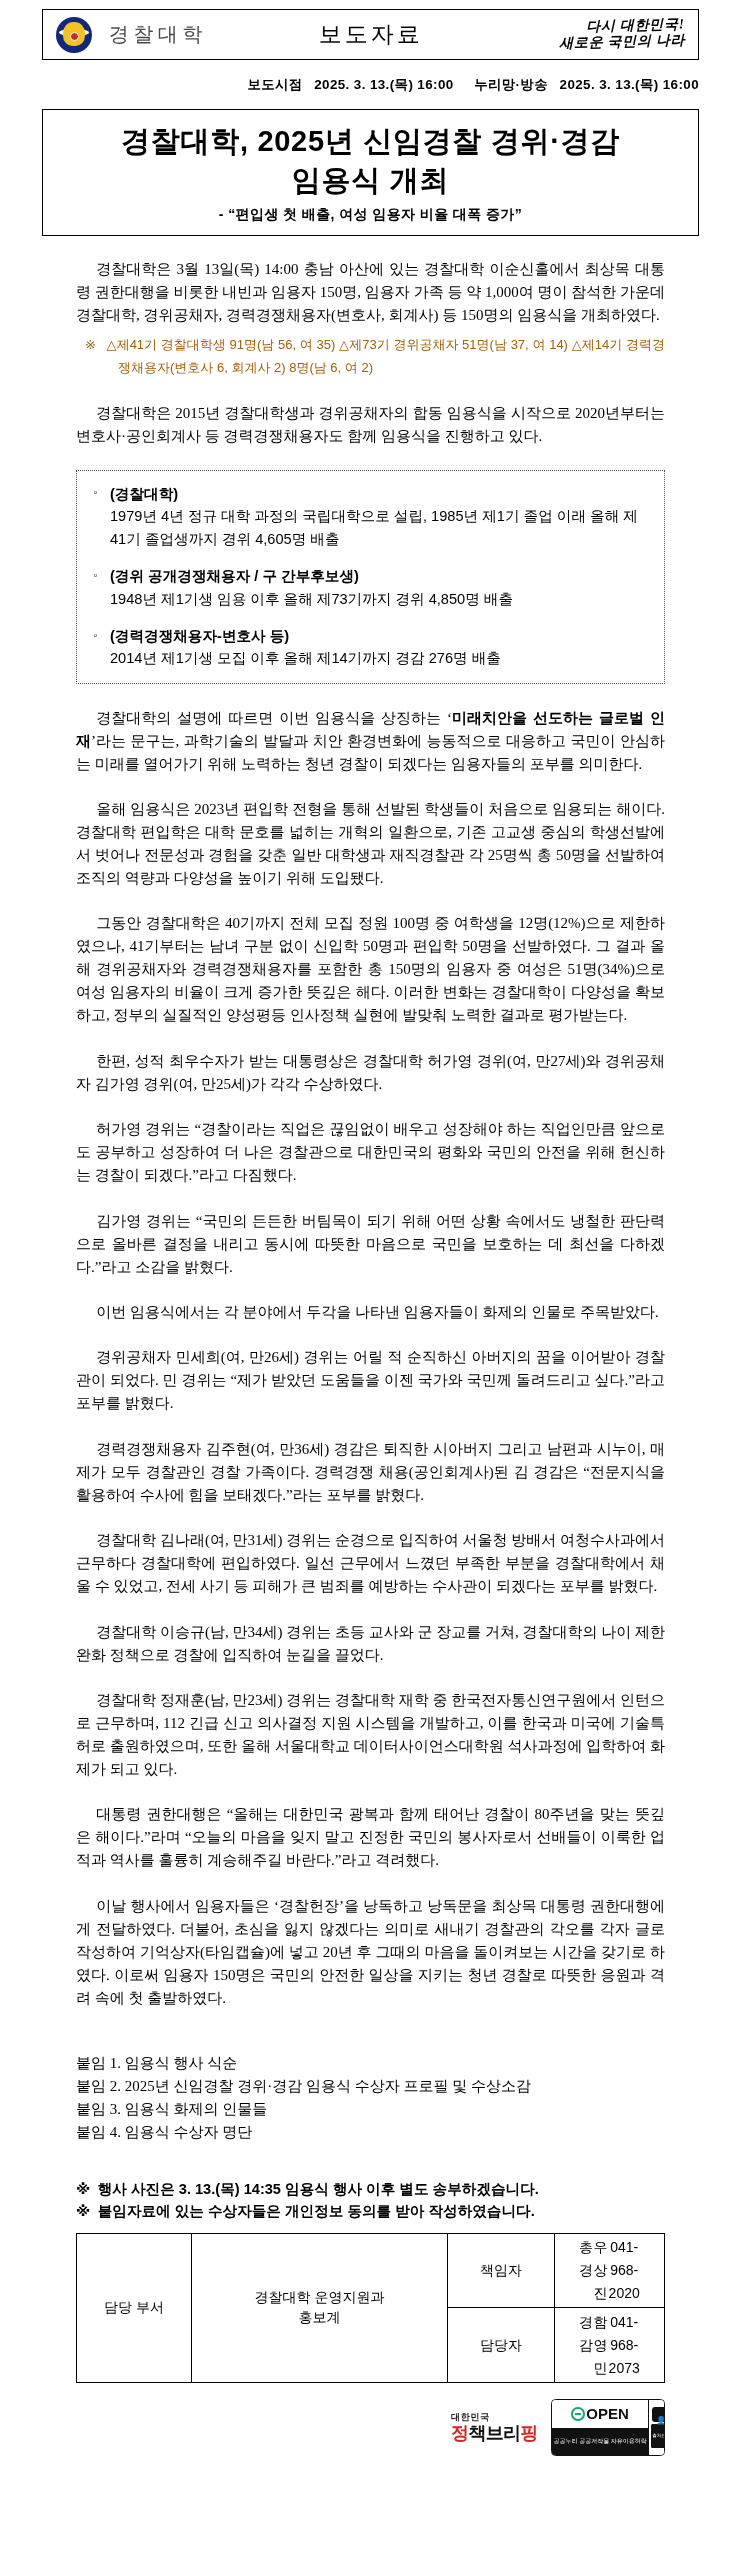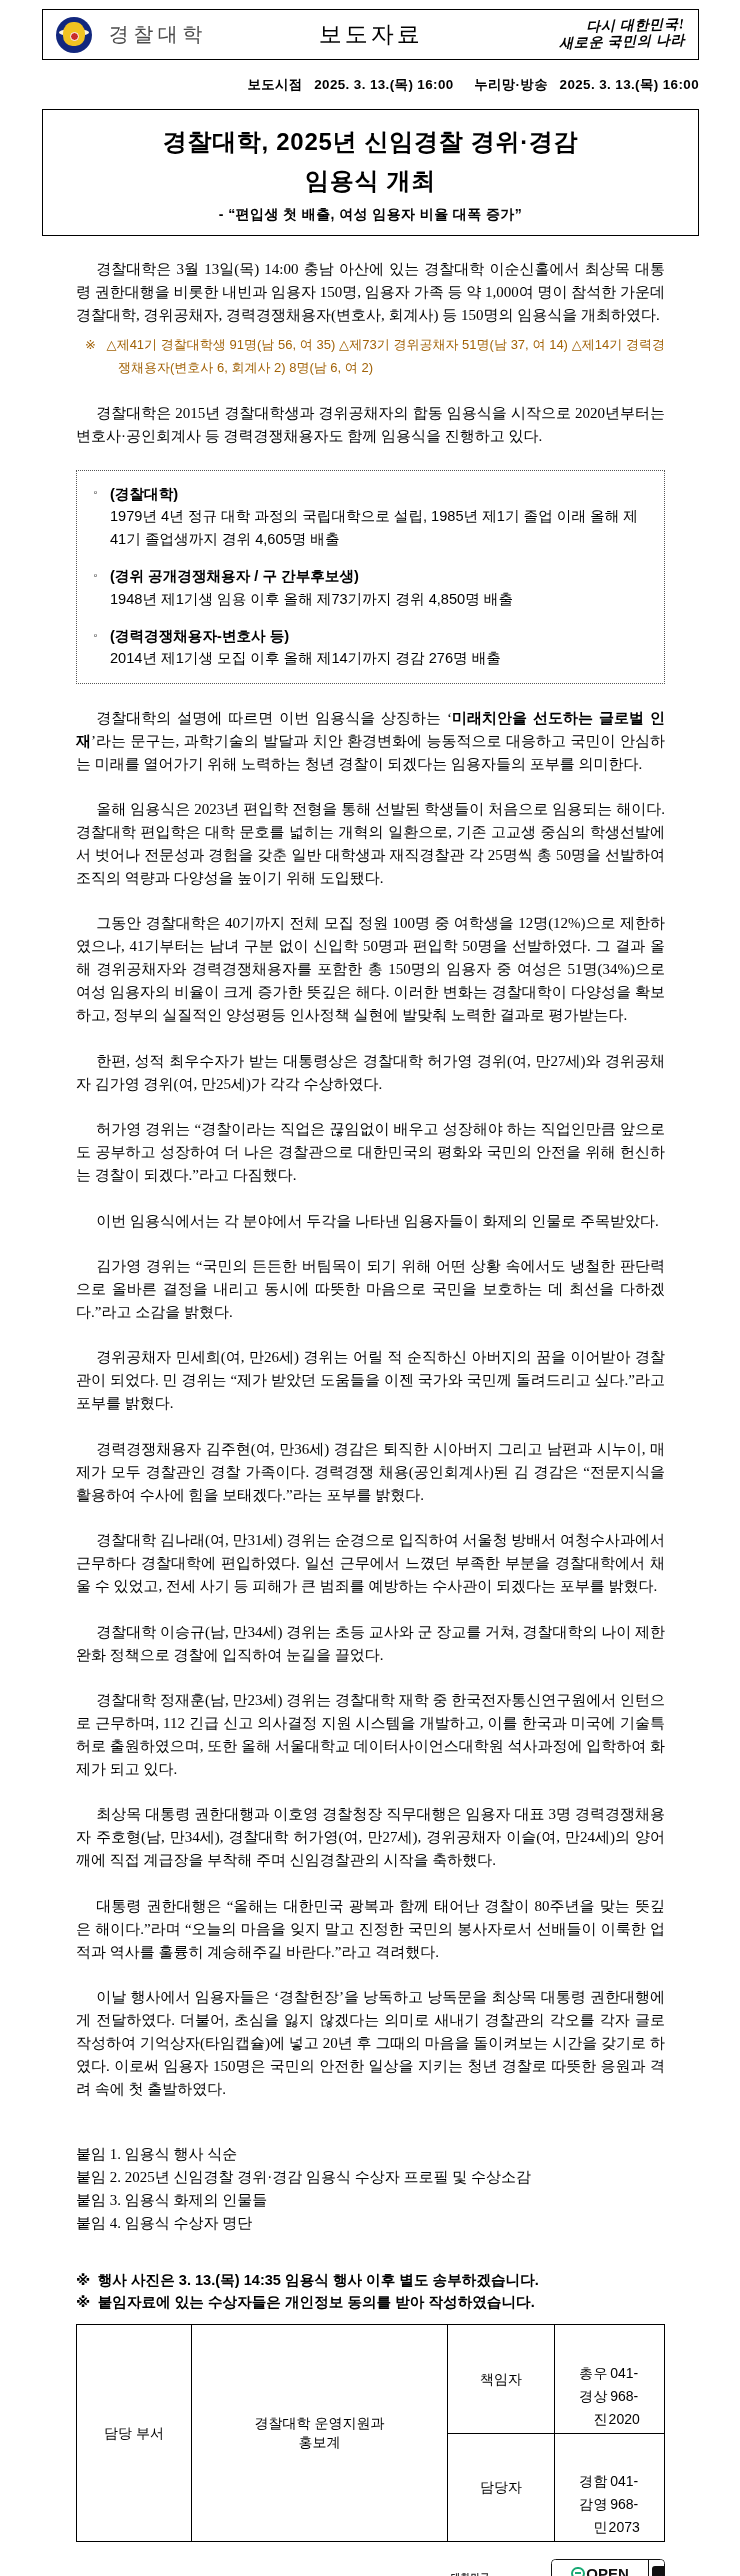--- a/index.html
+++ b/index.html
@@ -15,21 +15,21 @@
   .org-name{font-family:"Liberation Sans","DejaVu Sans",sans-serif;font-size:20px;color:#4a4a4a;letter-spacing:4.5px;margin-left:16.4px;}
   .doc-type{font-family:"Liberation Sans","DejaVu Sans",sans-serif;font-size:23px;color:#000000;letter-spacing:3px;margin-left:112px;}
   .slogan{margin-left:auto;text-align:right;font-style:italic;font-weight:bold;line-height:1.15;transform:rotate(-1.5deg);font-size:14px;letter-spacing:0.7px;}
 
   
   .embargo{margin-top:16px;text-align:right;font-family:"Liberation Sans","DejaVu Sans",sans-serif;font-size:13.4px;font-weight:600;letter-spacing:0.4px;}
   .embargo span{margin-left:7.5px;}
 
   
   .title-box{border:1.5px solid #000;margin-top:15px;padding:12px 7.5px 10.5px;text-align:center;}
-  .title-line{font-family:"Liberation Sans","DejaVu Sans",sans-serif;font-weight:800;font-size:24px;letter-spacing:0.7px;line-height:39px;text-align:center;}
+  .title-line{font-family:"Liberation Sans","DejaVu Sans",sans-serif;font-weight:800;font-size:29px;letter-spacing:0.7px;line-height:39px;text-align:center;}
   .subtitle{font-family:"Liberation Sans","DejaVu Sans",sans-serif;font-weight:700;font-size:14px;margin-top:6px;letter-spacing:0.4px;}
 
   
   .doc-body{margin:13.4px 34px 0 34px;font-size:15px;line-height:23px;text-align:justify;}
   .para{margin:22.4px 0 0 0;text-indent:1.35em;}
   .para b{font-weight:bold;}
   .ref-note{font-family:"Liberation Sans","DejaVu Sans",sans-serif;font-size:13px;line-height:22.4px;margin:7.5px 0 0 9px;padding-left:33px;text-indent:-33px;color:#a16207;}
   .ref-note .marker{margin-right:10.5px;}
 
   .info-box{border:1.5px dotted #555;margin:22.4px 0 0 0;padding:12px 15px 13.4px 12px;font-family:"Liberation Sans","DejaVu Sans",sans-serif;font-size:14.6px;line-height:22.4px;text-align:left;}
@@ -46,21 +46,21 @@
   .footnote-line .marker{margin-right:7.5px;}
 
   
   .contact-table{border-collapse:collapse;margin:10.5px 0 0 0;width:100%;font-family:"Liberation Sans","DejaVu Sans",sans-serif;font-size:14px;}
   .contact-table td{border:0.7px solid #000;text-align:center;vertical-align:middle;padding:2.2px 4.5px;height:21px;}
   .contact-table{border:1.5px solid #000;}
   .td-label{width:105px;}
   .td-dept{width:246px;line-height:19.4px;}
   .td-role{width:97px;}
   .td-person{width:auto;}
-  .person-flex{display:flex;justify-content:space-between;padding:0 19.4px;margin-top:34px;}
+  .person-flex{display:flex;justify-content:space-between;padding:0 19.4px;}
 
   
   .footer-logos{display:flex;justify-content:flex-end;align-items:center;margin-top:16.4px;gap:13.4px;}
   .brief-logo{text-align:left;font-family:"Liberation Sans","DejaVu Sans",sans-serif;line-height:1;}
   .brief-top{font-size:9px;font-weight:700;color:#222;letter-spacing:0.7px;}
   .brief-bottom{font-size:18px;font-weight:800;color:#111;margin-top:1.5px;letter-spacing:-0.7px;}
   .brief-bottom .red{color:#d22;}
   .open-logo{width:112px;border:1.5px solid #111;border-radius:4.5px;overflow:hidden;font-family:"Liberation Sans","DejaVu Sans",sans-serif;display:flex;}
   .open-main{flex:1;}
   .open-top{background:#fff;display:flex;align-items:center;justify-content:center;padding:2.2px 3px;}
@@ -130,28 +130,27 @@
         <div class="bi-body">2014년 제1기생 모집 이후 올해 제14기까지 경감 276명 배출</div>
       </div>
     </div>
 
     <p class="para"><span>경찰대학의 설명에 따르면 이번 임용식을 상징하는 ‘</span><b>미래치안을 선도하는 글로벌 인재</b><span>’라는 문구는, 과학기술의 발달과 치안 환경변화에 능동적으로 대응하고 국민이 안심하는 미래를 열어가기 위해 노력하는 청년 경찰이 되겠다는 임용자들의 포부를 의미한다.</span></p>
 
     <p class="para">올해 임용식은 2023년 편입학 전형을 통해 선발된 학생들이 처음으로 임용되는 해이다. 경찰대학 편입학은 대학 문호를 넓히는 개혁의 일환으로, 기존 고교생 중심의 학생선발에서 벗어나 전문성과 경험을 갖춘 일반 대학생과 재직경찰관 각 25명씩 총 50명을 선발하여 조직의 역량과 다양성을 높이기 위해 도입됐다.</p>
     <p class="para">그동안 경찰대학은 40기까지 전체 모집 정원 100명 중 여학생을 12명(12%)으로 제한하였으나, 41기부터는 남녀 구분 없이 신입학 50명과 편입학 50명을 선발하였다. 그 결과 올해 경위공채자와 경력경쟁채용자를 포함한 총 150명의 임용자 중 여성은 51명(34%)으로 여성 임용자의 비율이 크게 증가한 뜻깊은 해다. 이러한 변화는 경찰대학이 다양성을 확보하고, 정부의 실질적인 양성평등 인사정책 실현에 발맞춰 노력한 결과로 평가받는다.</p>
     <p class="para">한편, 성적 최우수자가 받는 대통령상은 경찰대학 허가영 경위(여, 만27세)와 경위공채자 김가영 경위(여, 만25세)가 각각 수상하였다.</p>
     <p class="para">허가영 경위는 “경찰이라는 직업은 끊임없이 배우고 성장해야 하는 직업인만큼 앞으로도 공부하고 성장하여 더 나은 경찰관으로 대한민국의 평화와 국민의 안전을 위해 헌신하는 경찰이 되겠다.”라고 다짐했다.</p>
+    <p class="para">김가영 경위는 “국민의 든든한 버팀목이 되기 위해 어떤 상황 속에서도 냉철한 판단력으로 올바른 결정을 내리고 동시에 따뜻한 마음으로 국민을 보호하는 데 최선을 다하겠다.”라고 소감을 밝혔다.</p>
     <p class="para">이번 임용식에서는 각 분야에서 두각을 나타낸 임용자들이 화제의 인물로 주목받았다.</p>
-    <p class="para">김가영 경위는 “국민의 든든한 버팀목이 되기 위해 어떤 상황 속에서도 냉철한 판단력으로 올바른 결정을 내리고 동시에 따뜻한 마음으로 국민을 보호하는 데 최선을 다하겠다.”라고 소감을 밝혔다.</p>
     <p class="para">경위공채자 민세희(여, 만26세) 경위는 어릴 적 순직하신 아버지의 꿈을 이어받아 경찰관이 되었다. 민 경위는 “제가 받았던 도움들을 이젠 국가와 국민께 돌려드리고 싶다.”라고 포부를 밝혔다.</p>
     <p class="para">경력경쟁채용자 김주현(여, 만36세) 경감은 퇴직한 시아버지 그리고 남편과 시누이, 매제가 모두 경찰관인 경찰 가족이다. 경력경쟁 채용(공인회계사)된 김 경감은 “전문지식을 활용하여 수사에 힘을 보태겠다.”라는 포부를 밝혔다.</p>
     <p class="para">경찰대학 김나래(여, 만31세) 경위는 순경으로 입직하여 서울청 방배서 여청수사과에서 근무하다 경찰대학에 편입하였다. 일선 근무에서 느꼈던 부족한 부분을 경찰대학에서 채울 수 있었고, 전세 사기 등 피해가 큰 범죄를 예방하는 수사관이 되겠다는 포부를 밝혔다.</p>
     <p class="para">경찰대학 이승규(남, 만34세) 경위는 초등 교사와 군 장교를 거쳐, 경찰대학의 나이 제한 완화 정책으로 경찰에 입직하여 눈길을 끌었다.</p>
     <p class="para">경찰대학 정재훈(남, 만23세) 경위는 경찰대학 재학 중 한국전자통신연구원에서 인턴으로 근무하며, 112 긴급 신고 의사결정 지원 시스템을 개발하고, 이를 한국과 미국에 기술특허로 출원하였으며, 또한 올해 서울대학교 데이터사이언스대학원 석사과정에 입학하여 화제가 되고 있다.</p>
-    <p class="para">최상목 대통령 권한대행과 이호영 경찰청장 직무대행은 임용자 대표 3명 경력경쟁채용자 주호형(남, 만34세), 경찰대학 허가영(여, 만27세), 경위공채자 이슬(여, 만24세)의 양어깨에 직접 계급장을 부착해 주며 신임경찰관의 시작을 축하했다.</p>
     <p class="para">대통령 권한대행은 “올해는 대한민국 광복과 함께 태어난 경찰이 80주년을 맞는 뜻깊은 해이다.”라며 “오늘의 마음을 잊지 말고 진정한 국민의 봉사자로서 선배들이 이룩한 업적과 역사를 훌륭히 계승해주길 바란다.”라고 격려했다.</p>
     <p class="para">이날 행사에서 임용자들은 ‘경찰헌장’을 낭독하고 낭독문을 최상목 대통령 권한대행에게 전달하였다. 더불어, 초심을 잃지 않겠다는 의미로 새내기 경찰관의 각오를 각자 글로 작성하여 기억상자(타임캡슐)에 넣고 20년 후 그때의 마음을 돌이켜보는 시간을 갖기로 하였다. 이로써 임용자 150명은 국민의 안전한 일상을 지키는 청년 경찰로 따뜻한 응원과 격려 속에 첫 출발하였다.</p>
 
     <div class="attachments">
       <div class="attach-line">붙임 1. 임용식 행사 식순</div>
       <div class="attach-line">붙임 2. 2025년 신임경찰 경위·경감 임용식 수상자 프로필 및 수상소감</div>
       <div class="attach-line">붙임 3. 임용식 화제의 인물들</div>
       <div class="attach-line">붙임 4. 임용식 수상자 명단</div>
     </div>
 

